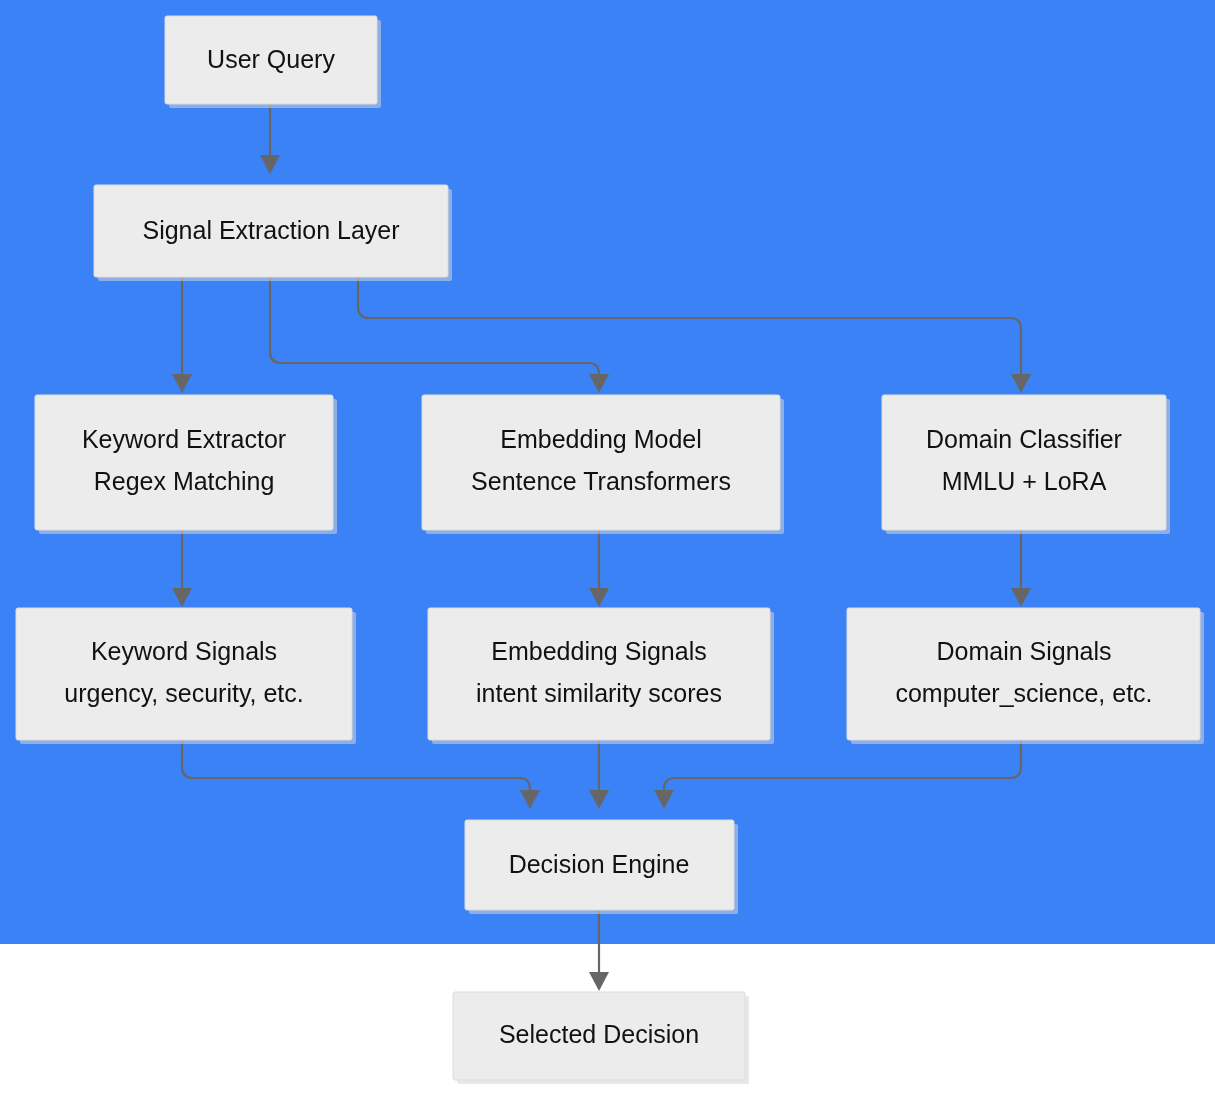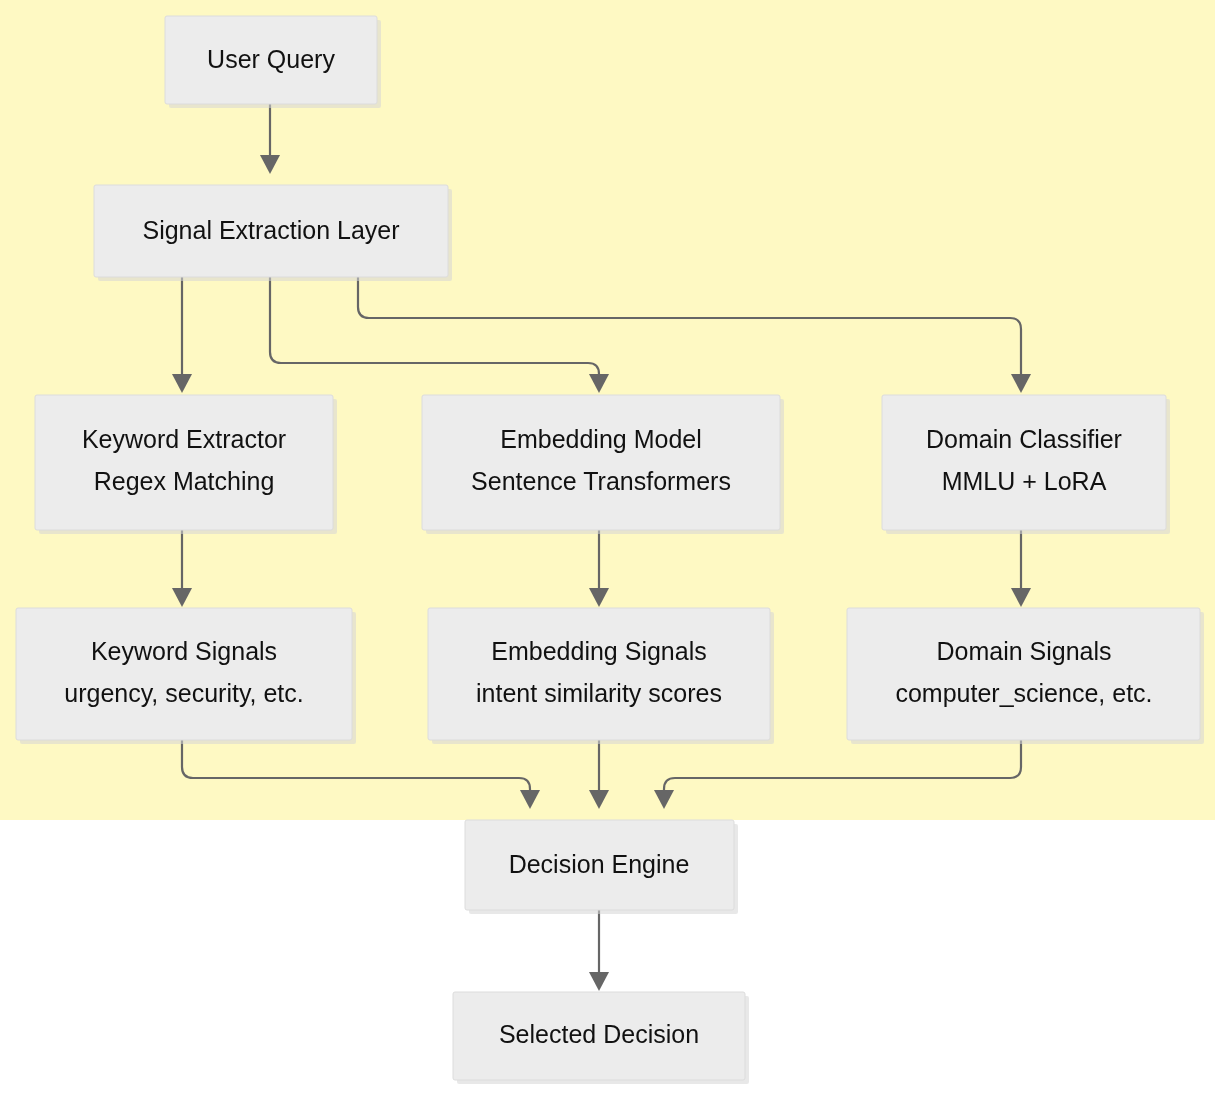--- a/index.html
+++ b/index.html
@@ -9,22 +9,22 @@
   }
   body {
     width: 1215px;
     height: 1096px;
     font-family: "Liberation Sans", sans-serif;
     overflow: hidden;
   }
   #diagram-root {
     position: relative;
     width: 1215px;
-    height: 820px;
-    background: #fef9c3;
+    height: 944px;
+    background: #3b82f6;
   }
   svg.flow-canvas {
     position: absolute;
     top: 0;
     left: 0;
     width: 1215px;
     height: 1096px;
     display: block;
   }
   .node-rect {

